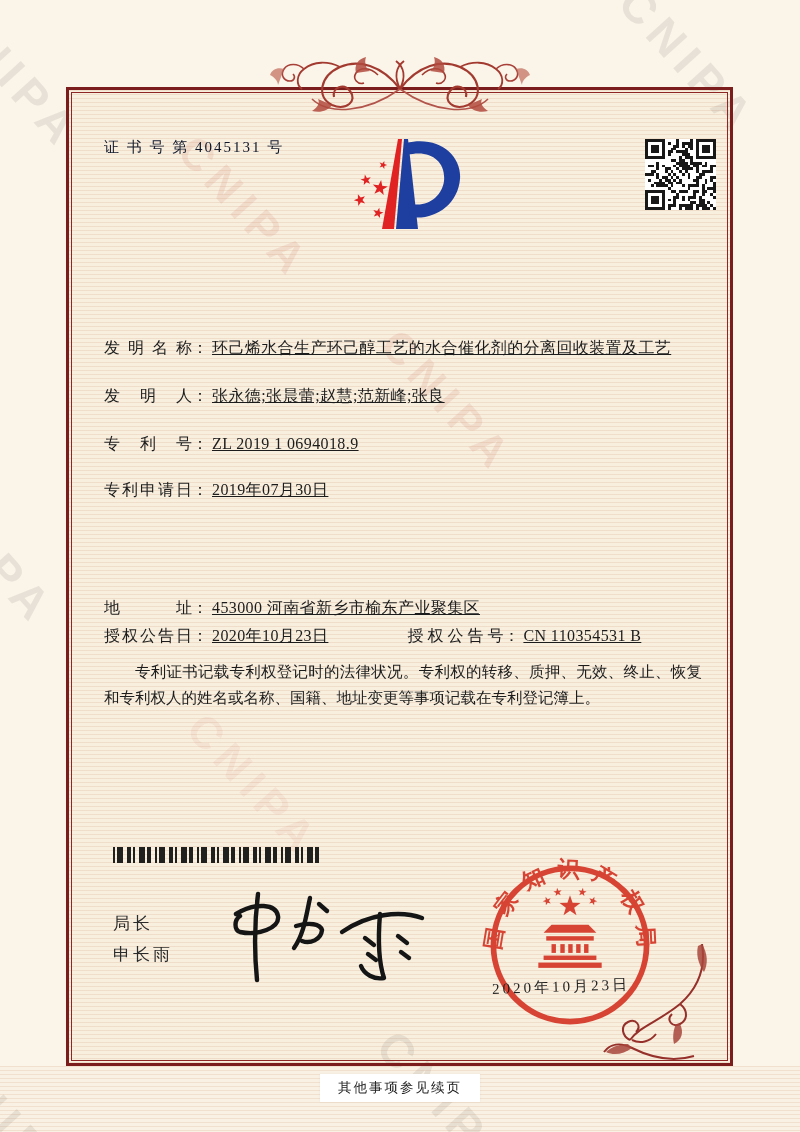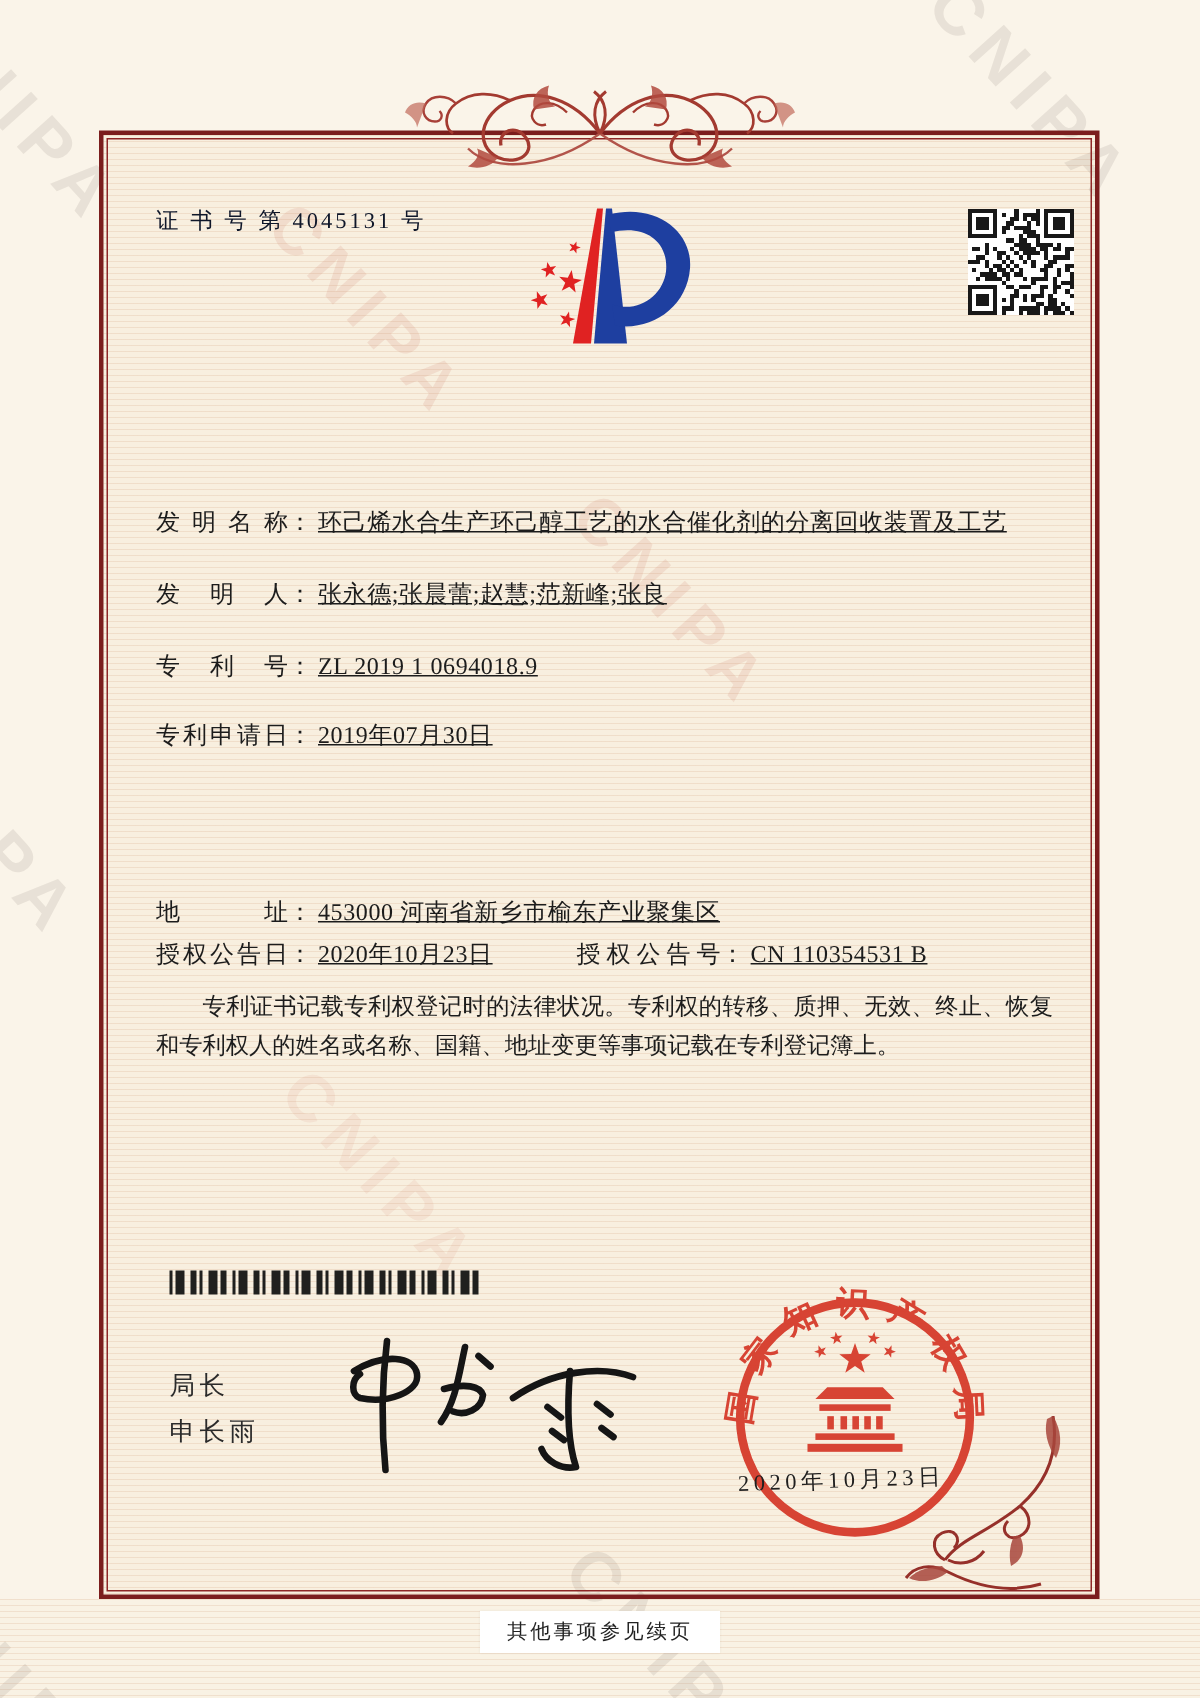--- a/index.html
+++ b/index.html
@@ -31,21 +31,21 @@
   .logo{position:absolute;left:336px;top:131px;width:136px;height:106px;}
   .qr{position:absolute;left:645px;top:139px;width:71px;height:71px;}
 
   .doc-title{position:absolute;left:66px;width:661px;top:239px;text-align:center;
      font-size:40px;font-weight:bold;color:#141414;letter-spacing:26px;padding-left:26px;box-sizing:border-box;}
 
   .f-row{position:absolute;left:104px;width:600px;height:24px;font-size:16px;color:#1c1c1c;white-space:nowrap;}
   .f-label{display:inline-block;width:88px;text-align:justify;text-align-last:justify;vertical-align:top;}
   .f-colon{display:inline-block;margin-right:4px;}
   .f-value{letter-spacing:0.4px;text-decoration:underline;}
-  .grant-pair2{margin-left:56px;}
+  .grant-pair2{margin-left:79px;}
 
   .paras{position:absolute;left:104px;top:659px;width:598px;font-size:15.5px;line-height:26px;
      color:#1c1c1c;text-align:justify;}
   .paras p{margin:0;text-indent:2em;}
 
   .barcode{position:absolute;left:113px;top:847px;width:210px;height:16px;font-size:0;white-space:nowrap;}
   .barcode i,.barcode b{display:inline-block;height:100%;}
   .barcode i{background:#20201e;}
 
   .sig-label{position:absolute;left:113px;font-size:17px;color:#2b2b2b;

